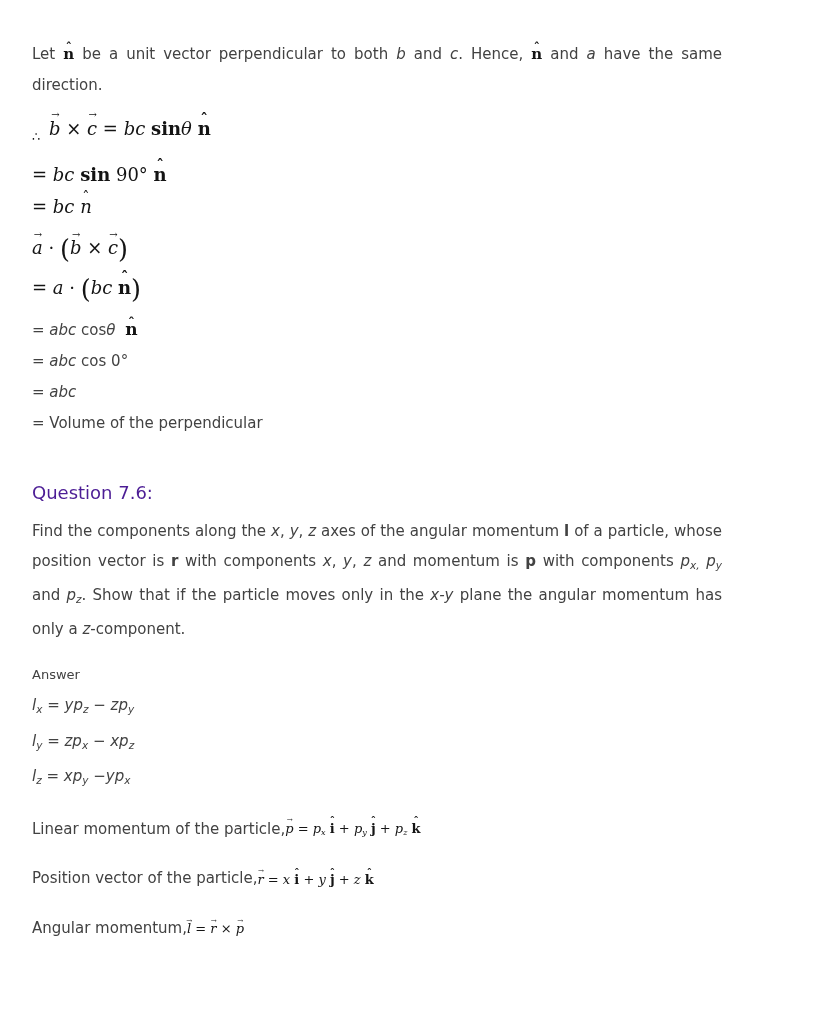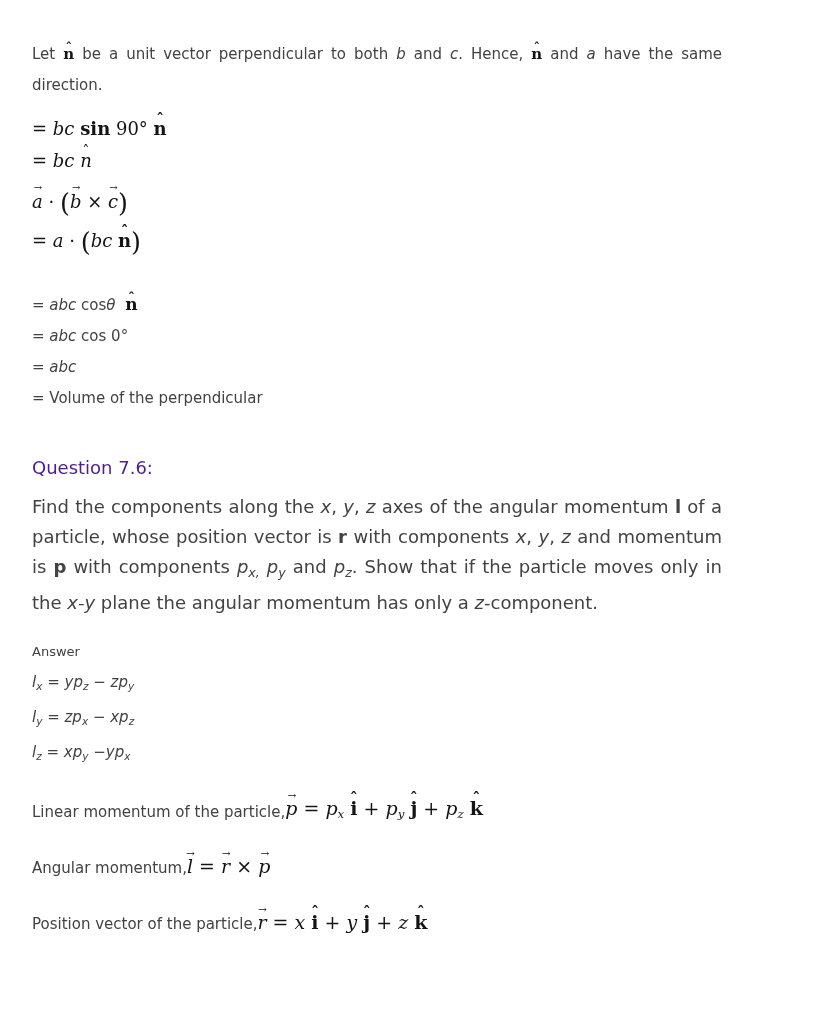--- a/index.html
+++ b/index.html
@@ -14,21 +14,21 @@
     color: #424242;
     overflow: hidden;
   }
   
   .para {
     font-size: 15px;
     line-height: 31px;
     text-align: justify;
   }
   .qpara {
-    font-size: 18px;
+    font-size: 15px;
     line-height: 30px;
     text-align: justify;
     margin-top: 6px;
   }
   
   .eq {
     font-family: "DejaVu Serif", serif;
     font-style: italic;
     font-size: 18px;
     color: #141414;
@@ -47,21 +47,21 @@
     margin: 42px 0 12px 0;
     line-height: 1.3;
   }
   .ans { font-size: 13px; line-height: 31px; margin-top: 4px; }
   
   .row { display: flex; align-items: flex-end; margin: 14px 0 20px 0; }
   .row .label { font-size: 15px; line-height: 24px; }
   .eqi {
     font-family: "DejaVu Serif", serif;
     font-style: italic;
-    font-size: 19px;
+    font-size: 13px;
     color: #141414;
     padding: 12px 0 3px 0;
     line-height: 1.1;
   }
   
   .i    { font-style: italic; }
   .bld  { font-weight: bold; }
   .up   { font-style: normal; }
   .fun  { font-style: normal; font-weight: bold; }
   .mb   { font-family: "DejaVu Serif", serif; font-weight: bold; font-style: normal; color: #141414; }
@@ -83,26 +83,27 @@
   .therefore { font-size: 0.72em; font-style: normal; vertical-align: -0.5em; margin-right: 3px; }
   .paren { font-style: normal; font-size: 1.42em; vertical-align: -0.14em; line-height: 1; }
 </style>
 </head>
 <body>
 
 <div class="page">
 
   <p class="para"><span>Let </span><span class="mb hat">n</span><span> be a unit vector perpendicular to both </span><span class="i">b</span><span> and </span><span class="i">c</span><span>. Hence, </span><span class="mb hat">n</span><span> and </span><span class="i">a</span><span> have the same direction.</span></p>
 
+  <div class="eq"><span class="therefore">∴</span><span> </span><span class="vec">b</span><span class="up"> × </span><span class="vec">c</span><span class="up"> = </span><span>bc</span><span> </span><span class="fun">sin</span><span>θ </span><span class="mb hat">n</span></div>
   <div class="eq" style="margin-bottom:6px;"><span class="up">= </span><span>bc</span><span> </span><span class="fun">sin</span><span class="up"> 90° </span><span class="mb hat">n</span></div>
   <div class="eq" style="margin-top:2px;"><span class="up">= </span><span>bc </span><span class="hat">n</span></div>
   <div class="eq eq-tall"><span class="vec">a</span><span class="up"> · </span><span class="paren">(</span><span class="vec">b</span><span class="up"> × </span><span class="vec">c</span><span class="paren">)</span></div>
   <div class="eq eq-tall"><span class="up">= </span><span>a</span><span class="up"> · </span><span class="paren">(</span><span>bc </span><span class="mb hat">n</span><span class="paren">)</span></div>
 
-  <div style="margin-top:34px;">
+  <div style="margin-top:12px;">
     <div class="seq"><span>= </span><span class="i">abc</span><span> cos</span><span class="i">θ</span><span> </span><span class="mb hat">n</span></div>
     <div class="seq"><span>= </span><span class="i">abc</span><span> cos 0°</span></div>
     <div class="seq"><span>= </span><span class="i">abc</span></div>
     <div class="seq"><span>= Volume of the perpendicular</span></div>
   </div>
 
   <h2 class="qhead" style="font-weight:normal;">Question 7.6:</h2>
 
   <p class="qpara"><span>Find the components along the </span><span class="i">x</span><span>, </span><span class="i">y</span><span>, </span><span class="i">z</span><span> axes of the angular momentum </span><span class="bld">l</span><span> of a particle, whose position vector is </span><span class="bld">r</span><span> with components </span><span class="i">x</span><span>, </span><span class="i">y</span><span>, </span><span class="i">z</span><span> and momentum is </span><span class="bld">p</span><span> with components </span><span class="i">p</span><span class="isub">x,</span><span> </span><span class="i">p</span><span class="isub">y</span><span> and </span><span class="i">p</span><span class="isub">z</span><span>. Show that if the particle moves only in the </span><span class="i">x-y</span><span> plane the angular momentum has only a </span><span class="i">z</span><span>-component.</span></p>
 
@@ -113,22 +114,22 @@
     <div class="seq"><span class="i">l</span><span class="isub">y</span><span> = </span><span class="i">zp</span><span class="isub">x</span><span> − </span><span class="i">xp</span><span class="isub">z</span></div>
     <div class="seq"><span class="i">l</span><span class="isub">z</span><span> = </span><span class="i">xp</span><span class="isub">y</span><span> −</span><span class="i">yp</span><span class="isub">x</span></div>
   </div>
 
   <div class="row">
     <span class="label">Linear momentum of the particle,</span>
     <span class="eqi"><span class="vec">p</span><span class="up"> = </span><span>p</span><span class="sub">x</span><span> </span><span class="mb hat">i</span><span class="up"> + </span><span>p</span><span class="sub">y</span><span> </span><span class="mb hat">j</span><span class="up"> + </span><span>p</span><span class="sub">z</span><span> </span><span class="mb hat">k</span></span>
   </div>
 
   <div class="row">
-    <span class="label">Angular momentum,</span>
-    <span class="eqi"><span class="vec">l</span><span class="up"> = </span><span class="vec">r</span><span class="up"> × </span><span class="vec">p</span></span>
+    <span class="label">Position vector of the particle,</span>
+    <span class="eqi"><span class="vec">r</span><span class="up"> = </span><span>x </span><span class="mb hat">i</span><span class="up"> + </span><span>y </span><span class="mb hat">j</span><span class="up"> + </span><span>z </span><span class="mb hat">k</span></span>
   </div>
 
   <div class="row">
-    <span class="label">Position vector of the particle,</span>
-    <span class="eqi"><span class="vec">r</span><span class="up"> = </span><span>x </span><span class="mb hat">i</span><span class="up"> + </span><span>y </span><span class="mb hat">j</span><span class="up"> + </span><span>z </span><span class="mb hat">k</span></span>
+    <span class="label">Angular momentum,</span>
+    <span class="eqi"><span class="vec">l</span><span class="up"> = </span><span class="vec">r</span><span class="up"> × </span><span class="vec">p</span></span>
   </div>
 
 </div>
 
 </body></html>

